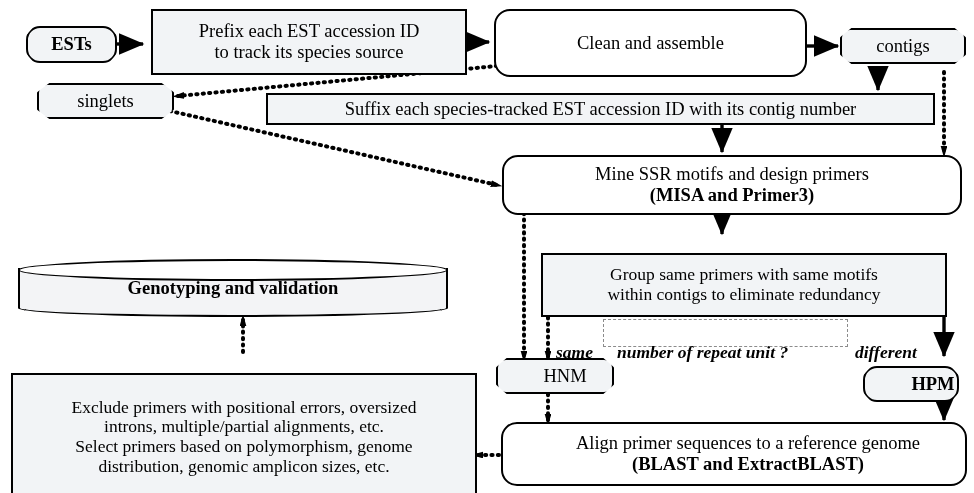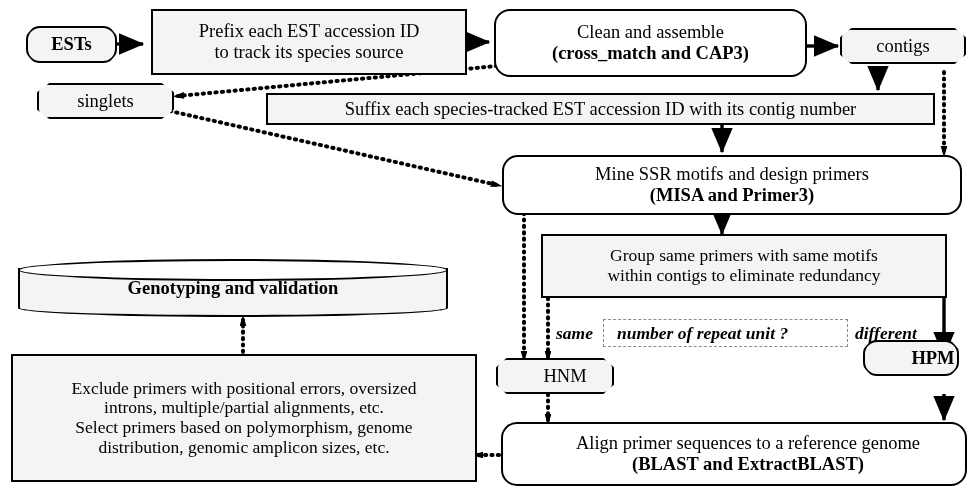--- a/index.html
+++ b/index.html
@@ -102,21 +102,21 @@
     position: absolute;
     font-family: "Liberation Serif", "DejaVu Serif", serif;
     font-style: italic;
     font-weight: bold;
     color: #000000;
     white-space: nowrap;
     background: transparent;
   }
   .b { font-weight: bold; border-radius: 14px; }
   .t18 { font-size: 18.5px; }
-  .t17 { font-size: 17.5px; }
+  .t17 { font-size: 17.5px; margin-top: 19px; }
 </style>
 </head>
 <body>
 
 <div id="canvas">
 
   <svg id="edges" viewBox="0 0 974 493" xmlns="http://www.w3.org/2000/svg">
     <defs>
       <marker id="ahS" markerWidth="9" markerHeight="9" refX="7.2" refY="3.2" orient="auto" markerUnits="strokeWidth">
         <path d="M0,0 L7.6,3.2 L0,6.4 z" fill="#000000"></path>
@@ -166,21 +166,20 @@
     <span class="lbl">ESTs</span>
   </div>
 
   <div class="node rect t18" style="left:151px; top:9px; width:316px; height:66px;">
     <span class="lbl">Prefix each EST accession ID
 to track its species source</span>
   </div>
 
   <div class="node round t18" style="left:494px; top:9px; width:313px; height:68px; flex-direction:column;">
     <span>Clean and assemble</span>
-    <span class="b">(cross_match and CAP3)</span>
   </div>
 
   <div class="node tag t18" style="left:840px; top:28px; width:126px; height:36px;">
     <span class="lbl">contigs</span>
   </div>
 
   <div class="node tag t18" style="left:37px; top:83px; width:137px; height:36px;">
     <span class="lbl">singlets</span>
   </div>
 
@@ -200,21 +199,21 @@
 
   <div class="dashbox" style="left:603px; top:319px; width:245px; height:28px;"></div>
   <div class="edge-label t17" style="left:617px; top:323px;">number of repeat unit ?</div>
   <div class="edge-label t17" style="left:556px; top:323px;">same</div>
   <div class="edge-label t17" style="left:855px; top:323px;">different</div>
 
   <div class="node tag t18" style="left:496px; top:358px; width:118px; height:36px;padding-left:20px;">
     <span class="lbl">HNM</span>
   </div>
 
-  <div class="node tag t18 b" style="left:863px; top:340px; width:96px; height:36px;padding-left:44px;">
+  <div class="node tag t18 b" style="left:863px; top:366px; width:96px; height:36px;padding-left:44px;">
     <span class="lbl">HPM</span>
   </div>
 
   <div class="node round t18" style="left:501px; top:422px; width:466px; height:64px; flex-direction:column;padding-left:28px;">
     <span>Align primer sequences to a reference genome</span>
     <span class="b">(BLAST and ExtractBLAST)</span>
   </div>
 
   <div class="node rect t17" style="left:11px; top:354px; width:466px; height:128px;">
     <span class="lbl">Exclude primers with positional errors, oversized

